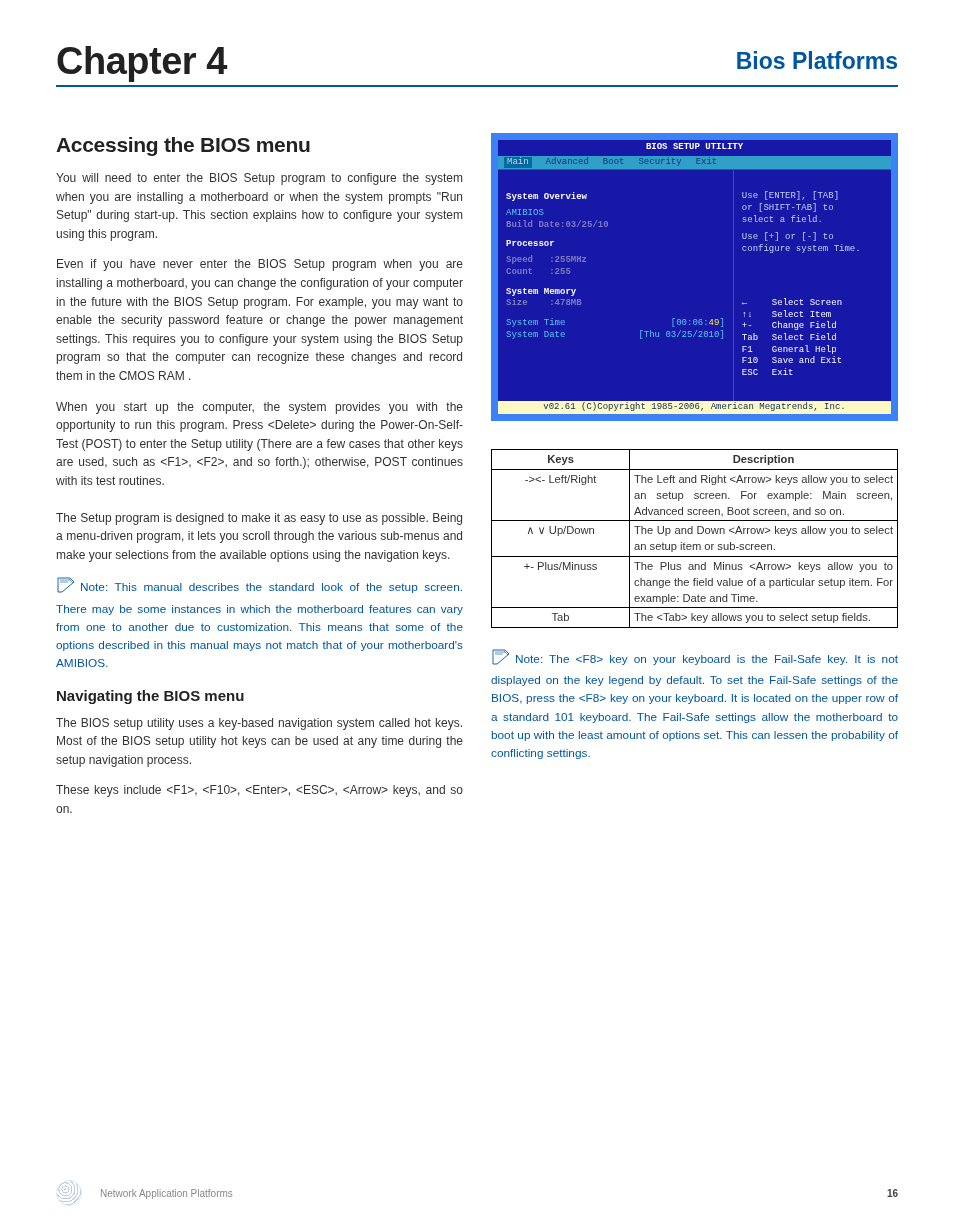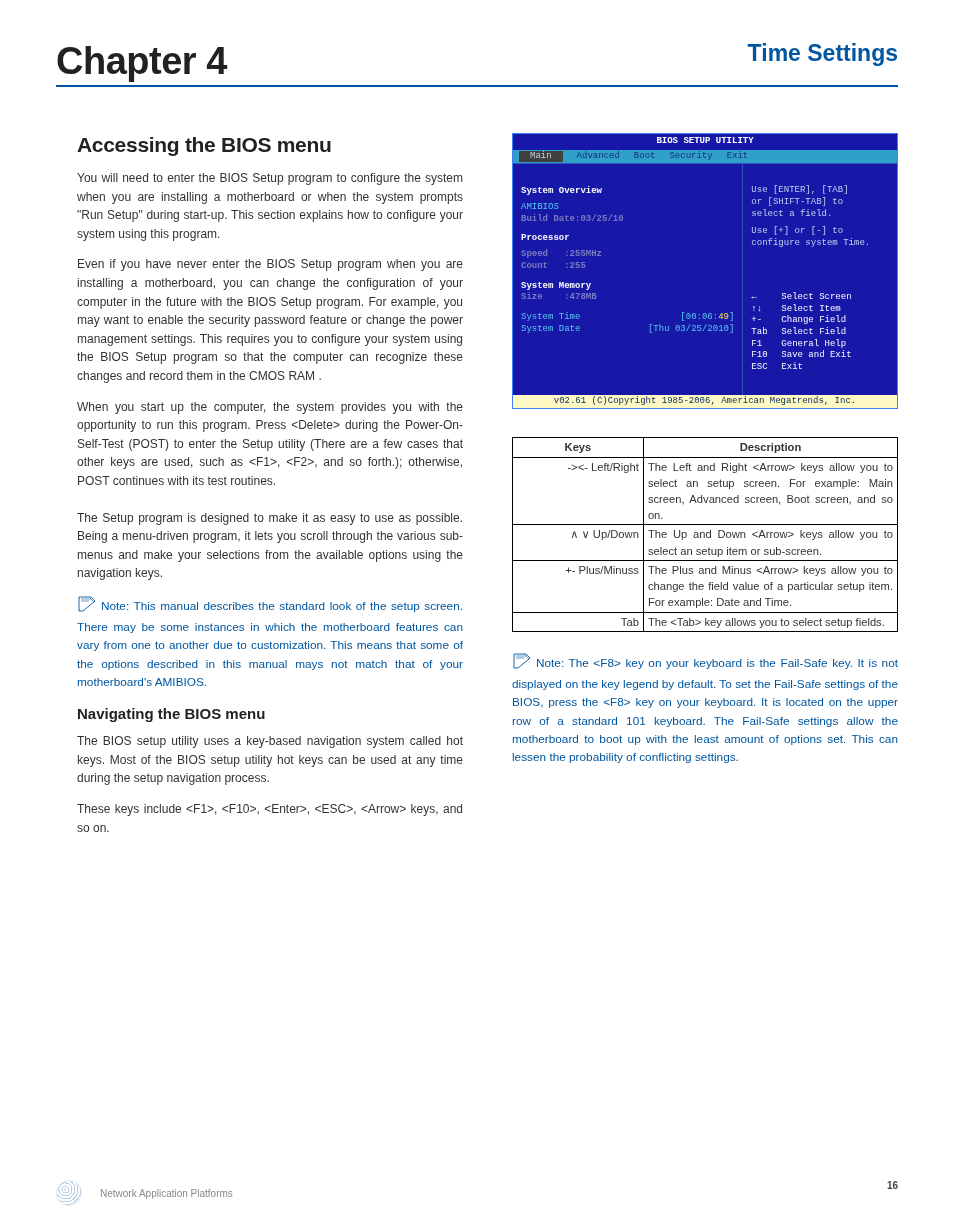--- a/index.html
+++ b/index.html
@@ -10,21 +10,21 @@
     background: #fff;
     position: relative;
     color: #333;
   }
   .page {
     padding: 40px 56px 30px 56px;
   }
   .chapter-head {
     display: flex;
     justify-content: space-between;
-    align-items: flex-start;
+    align-items: center;
     border-bottom: 2.5px solid #0056a0;
     padding-bottom: 2px;
     margin-bottom: 46px;
   }
   .chapter-title {
     font-size: 38px;
     font-weight: 700;
     color: #222;
     letter-spacing: -0.5px;
   }
@@ -33,21 +33,20 @@
     font-weight: 700;
     color: #0056a0;
   }
   .columns {
     display: flex;
     gap: 28px;
   }
   .col {
     flex: 1;
     min-width: 0;
-    margin-left: 21px;
   }
   h2.section {
     font-size: 21px;
     font-weight: 700;
     color: #222;
     margin-bottom: 12px;
     letter-spacing: -0.3px;
   }
   h3.subsection {
     font-size: 15px;
@@ -76,37 +75,37 @@
     margin-right: 2px;
   }
   
   .bios-shot {
     width: 100%;
     font-family: "Courier New", monospace;
     font-size: 9px;
     line-height: 1.3;
     color: #c0c0d0;
     background: #1818a8;
-    border: 1px solid #3b82f6;
+    border: 7px solid #3b82f6;
   }
   .bios-titlebar {
     background: #1818a8;
     color: #fff;
     text-align: center;
     padding: 2px 0;
     font-weight: bold;
   }
   .bios-menubar {
     background: #30a0c8;
     color: #103080;
     display: flex;
     padding: 1px 6px;
     gap: 14px;
   }
-  .bios-menubar .active { background: #404040; color: #c8d0e8; padding: 0 11px; }
+  .bios-menubar .active { background: #0369a1; color: #c8d0e8; padding: 0 3px; }
   .bios-body {
     display: flex;
     border-top: 1px solid #3050c0;
   }
   .bios-left {
     flex: 1.55;
     padding: 22px 8px;
     border-right: 1px solid #3050c0;
   }
   .bios-right {
@@ -131,36 +130,37 @@
   
   table.keys {
     width: 100%;
     border-collapse: collapse;
     font-size: 11.2px;
     margin-top: 28px;
   }
   table.keys th, table.keys td {
     border: 1px solid #000;
     padding: 1px 4px;
-    text-align: right;
+    text-align: center;
     vertical-align: top;
     line-height: 1.45;
   }
   table.keys th {
     font-weight: 700;
     text-align: center;
   }
   table.keys td.desc { text-align: justify; }
   
   .page-footer {
     position: absolute;
     left: 56px;
     right: 56px;
     bottom: 22px;
     display: flex;
+    align-items: center;
     justify-content: space-between;
     font-size: 10px;
     color: #888;
   }
   .footer-logo {
     width: 26px; height: 26px;
     border-radius: 50%;
     background: repeating-radial-gradient(circle at 35% 35%, #b8cfe6 0 1px, #fff 1px 3px);
     border: 1px solid #dbe7f2;
     margin-right: 10px;
@@ -168,21 +168,21 @@
   .footer-left { display: flex; align-items: center; gap: 8px; }
   .pgnum { font-weight: 700; color: #444; }
 </style>
 </head>
 <body>
 
 <div class="page">
 
   <div class="chapter-head">
     <div class="chapter-title">Chapter 4</div>
-    <div class="chapter-right">Time Settings</div>
+    <div class="chapter-right">Bios Platforms</div>
   </div>
 
   <div class="columns">
 
     <div class="col">
       <h2 class="section">Accessing the BIOS menu</h2>
       <p class="body">You will need to enter the BIOS Setup program to configure the system when you are installing a motherboard or when the system prompts "Run Setup" during start-up. This section explains how to configure your system using this program.</p>
       <p class="body">Even if you have never enter the BIOS Setup program when you are installing a motherboard, you can change the configuration of your computer in the future with the BIOS Setup program. For example, you may want to enable the security password feature or change the power management settings. This requires you to configure your system using the BIOS Setup program so that the computer can recognize these changes and record them in the CMOS RAM .</p>
       <p class="body">When you start up the computer, the system provides you with the opportunity to run this program. Press &lt;Delete&gt; during the Power-On-Self-Test (POST) to enter the Setup utility (There are a few cases that other keys are used, such as &lt;F1&gt;, &lt;F2&gt;, and so forth.); otherwise, POST continues with its test routines.</p>
       <p class="body" style="margin-top:18px">The Setup program is designed to make it as easy to use as possible. Being a menu-driven program, it lets you scroll through the various sub-menus and make your selections from the available options using the navigation keys.</p>

